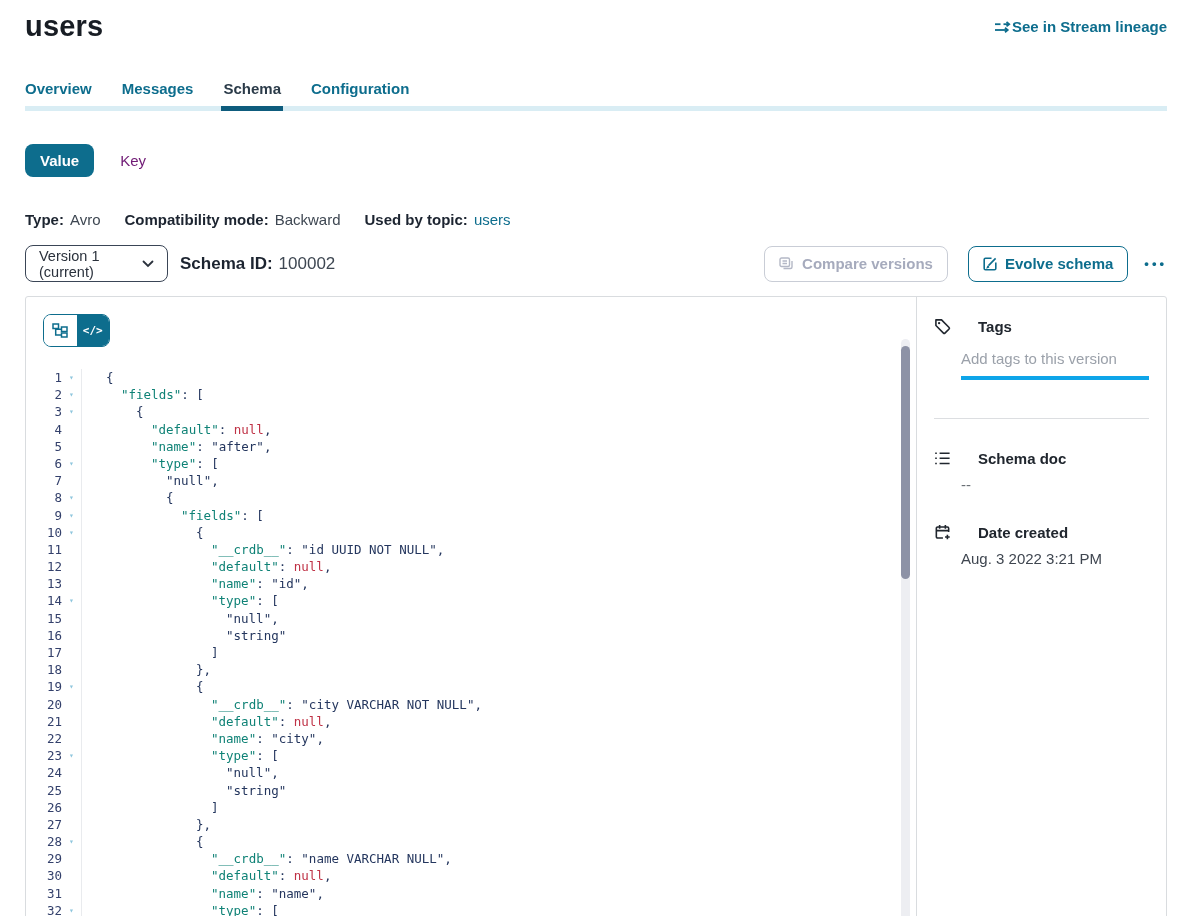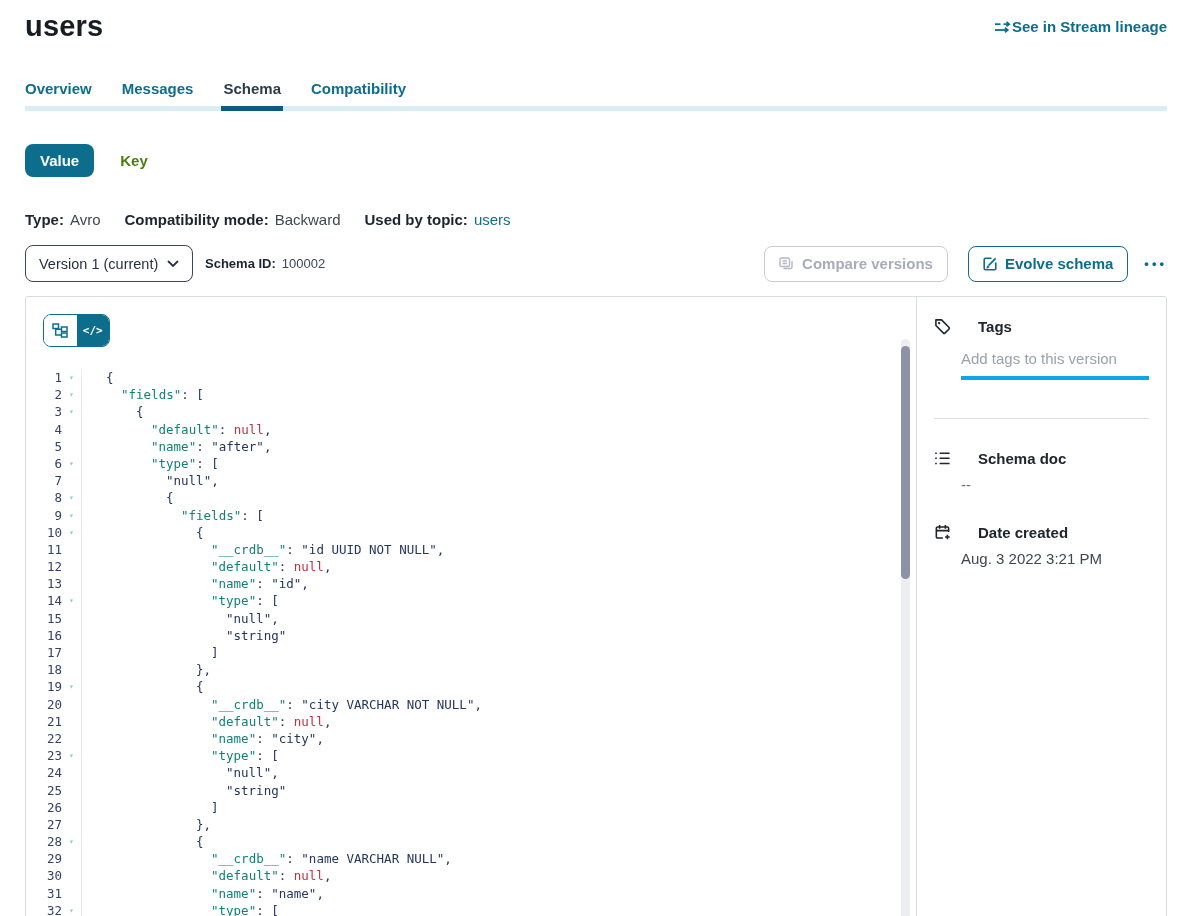--- a/index.html
+++ b/index.html
@@ -15,34 +15,34 @@
   
   .tabs { position:relative; display:flex; gap:30px; margin-top:37px; }
   .tabs::after { content:''; position:absolute; left:0; right:0; bottom:0; height:5px; background:#d9edf4; }
   .tab { position:relative; padding-bottom:14px; font-size:15px; font-weight:600; color:#0d6d8d; cursor:pointer; }
   .tab.active { color:#2b3b49; }
   .tab.active::after { content:''; position:absolute; left:-2px; right:-2px; bottom:0; height:5px; background:#0e5c7d; z-index:1; }
 
   
   .serde { display:flex; align-items:center; gap:26px; margin-top:33px; }
   .btn-value { background:#0d6d8d; color:#fff; font-size:15px; font-weight:600; padding:8px 15px; border-radius:8px; border:none; cursor:pointer; }
-  .link-key { color:#4d7c0f; font-size:15px; font-weight:700; cursor:pointer; }
+  .link-key { color:#701a75; font-size:15px; font-weight:400; cursor:pointer; }
 
   
   .meta { display:flex; gap:24px; margin-top:34px; font-size:15px; }
   .meta .pair { display:flex; gap:6px; }
   .meta .lab { font-weight:700; color:#1c2430; }
   .meta .val { color:#3e4752; }
   .meta .link { color:#0d6d8d; cursor:pointer; }
 
   
   .vbar { display:flex; align-items:center; margin-top:17px; }
-  .vselect { display:flex; align-items:center; justify-content:space-between; width:168px; height:37px;
+  .vselect { display:flex; align-items:center; justify-content:space-between; width:143px; height:37px;
     border:1.5px solid #3a4556; border-radius:8px; padding:0 13px; font-size:14.5px; color:#2a313c; cursor:pointer; background:#fff; }
-  .sid { display:flex; gap:6px; margin-left:12px; font-size:13px; }
+  .sid { display:flex; gap:6px; margin-left:12px; font-size:17px; }
   .sid .lab { font-weight:700; color:#1c2430; }
   .sid .val { color:#3e4752; }
   .spacer { flex:1; }
   .btn-outline { display:flex; align-items:center; gap:8px; height:36px; padding:0 14px; border-radius:8px;
     background:#fff; font-size:15px; font-weight:600; cursor:pointer; }
   .btn-compare { border:1px solid #c9cdd6; color:#a6abbd; cursor:default; }
   .btn-evolve { border:1px solid #0d6d8d; color:#0d6d8d; margin-left:20px; }
   .more { margin-left:16px; color:#0d6d8d; font-weight:700; font-size:13px; letter-spacing:3px; cursor:pointer; }
 
   
@@ -97,21 +97,21 @@
         </svg>
       </span>
       <span>See in Stream lineage</span>
     </div>
   </div>
 
   <div class="tabs">
     <div class="tab">Overview</div>
     <div class="tab">Messages</div>
     <div class="tab active">Schema</div>
-    <div class="tab">Compatibility</div>
+    <div class="tab">Configuration</div>
   </div>
 
   <div class="serde">
     <button class="btn-value">Value</button>
     <span class="link-key">Key</span>
   </div>
 
   <div class="meta">
     <span class="pair">
       <span class="lab">Type:</span>

